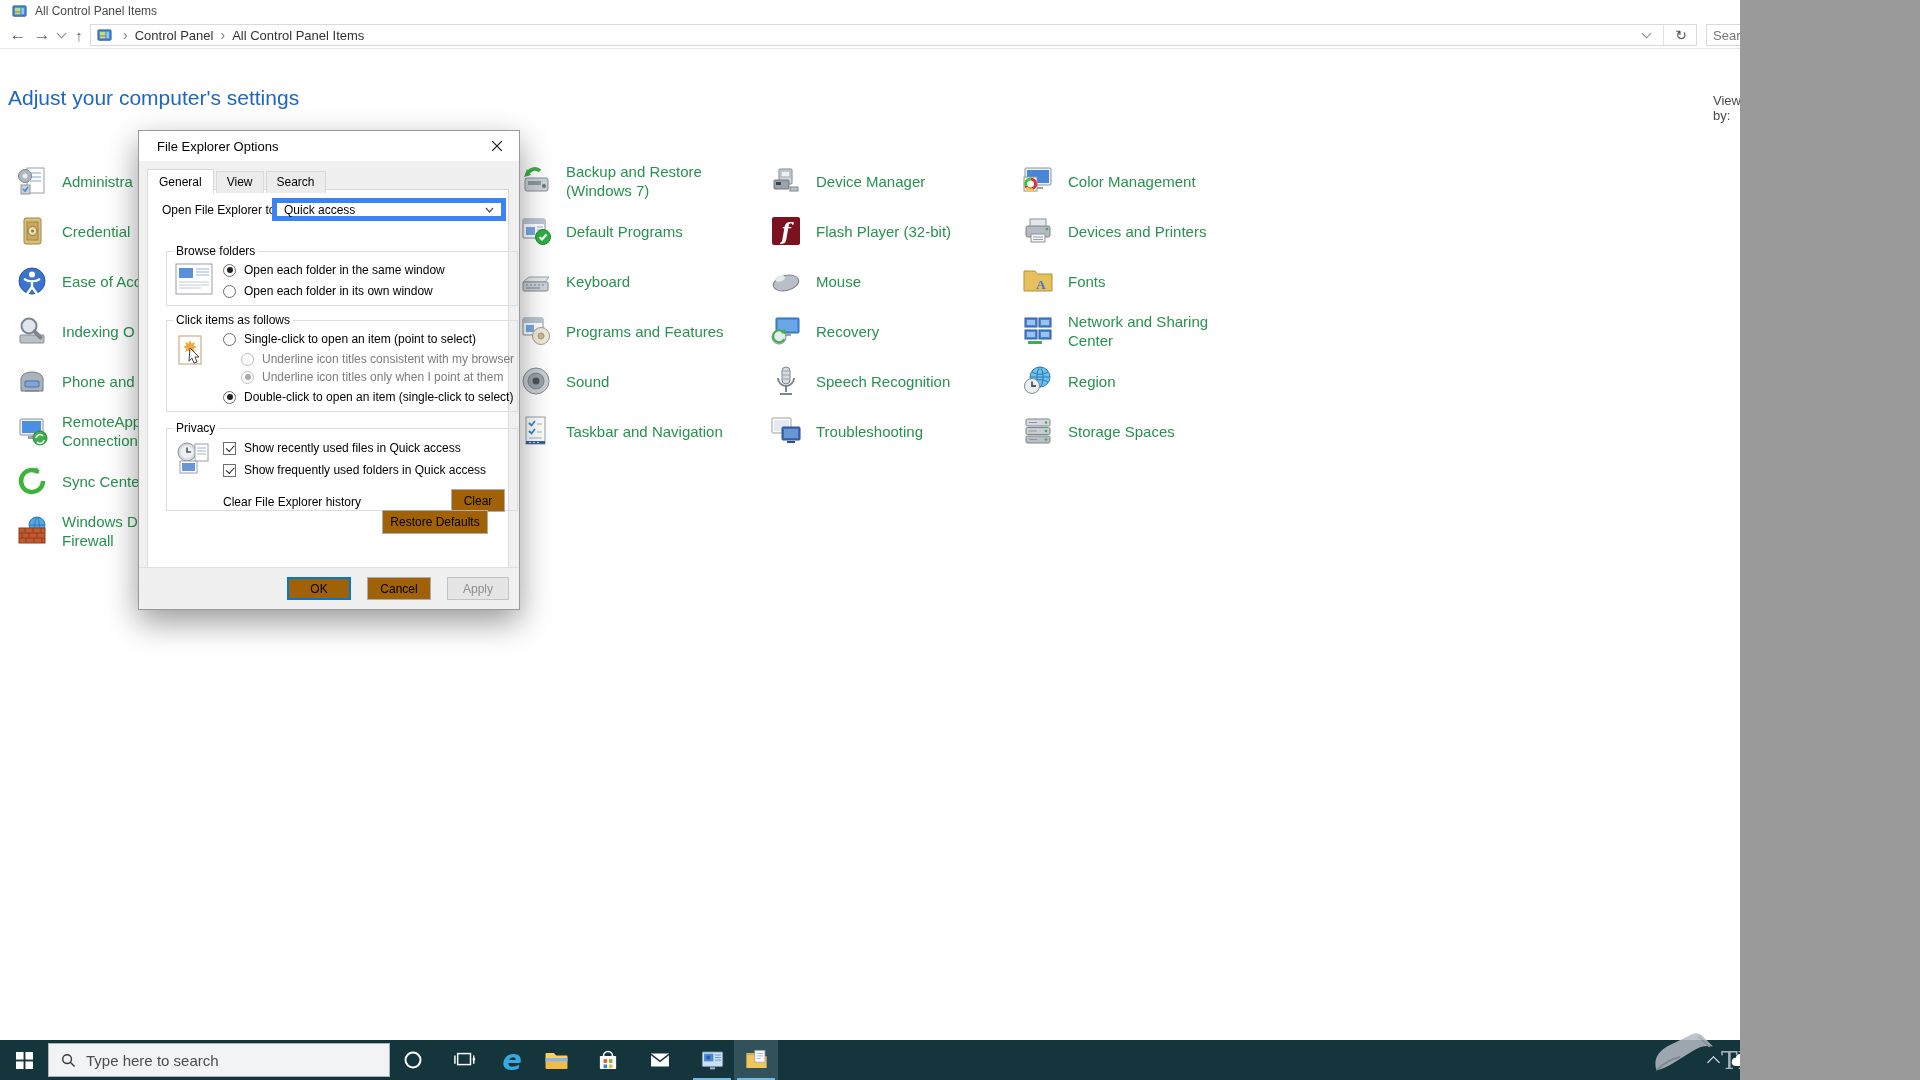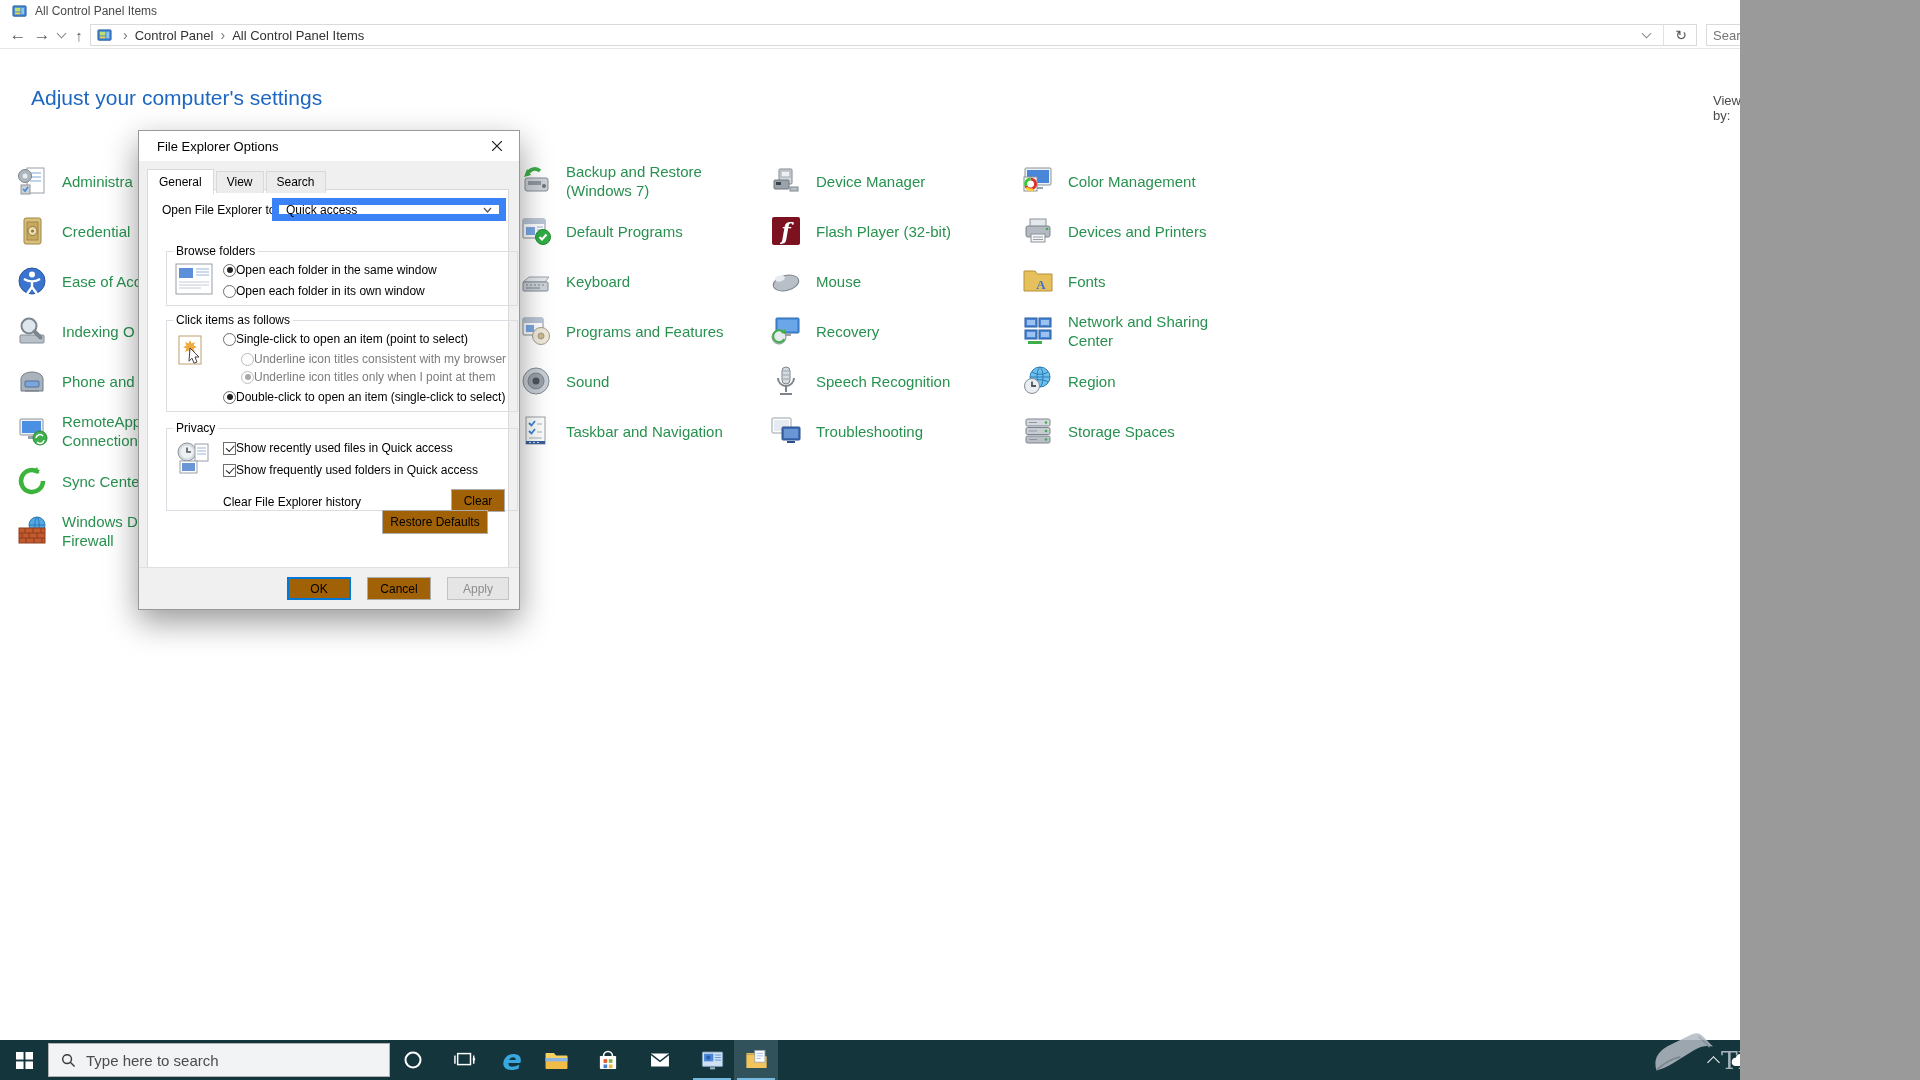--- a/index.html
+++ b/index.html
@@ -18,44 +18,44 @@
   .chev{width:6px;height:6px;border-right:1.5px solid #8a8a8a;border-bottom:1.5px solid #8a8a8a;transform:rotate(45deg);margin-top:-3px}
   .addressbar{position:absolute;left:90px;top:2px;width:1607px;height:22px;border:1px solid #dadada;background:#fff;display:flex;align-items:center;box-sizing:border-box;font-size:13px;color:#333}
   .crumb-sep{color:#777;padding:0 7px;font-size:14px}
   .crumb{white-space:nowrap}
   .addr-right{position:absolute;right:0;top:0;height:20px;display:flex;align-items:center}
   .addr-divider{width:1px;height:20px;background:#e2e2e2;margin:0 2px}
   .searchbox{position:absolute;left:1706px;top:2px;width:202px;height:22px;border:1px solid #dadada;background:#fff;display:flex;align-items:center;box-sizing:border-box}
   .searchbox input{border:none;outline:none;flex:1;font-size:13px;padding:0 6px;font-family:inherit;color:#333;background:transparent}
   .searchbox input::placeholder{color:#767676}
   
-  .page-title{position:absolute;left:31px;top:86px;font-size:21px;color:#1d66c2;font-weight:400}
+  .page-title{position:absolute;left:8px;top:86px;font-size:21px;color:#1d66c2;font-weight:400}
   .viewby{position:absolute;left:1713px;top:93px;font-size:13px;color:#4a4a4a;display:flex;align-items:center;gap:8px}
   .viewby .val{color:#1d66c2;display:flex;align-items:center;gap:5px}
   .caret-down{width:0;height:0;border-left:5px solid transparent;border-right:5px solid transparent;border-top:5px solid #1d66c2}
   .cp-col{position:absolute;top:156px;width:250px}
   .cp-item{display:flex;height:50px;align-items:center}
   .cp-icon{width:32px;height:32px;margin-right:14px;flex:none}
   .cp-label{font-size:15px;color:#28914f;line-height:19px;white-space:pre-line}
   
   .dialog{position:absolute;left:138px;top:130px;width:380px;height:478px;background:#f0f0f0;border:1px solid #999;
           box-shadow:0 12px 30px rgba(0,0,0,.4);box-sizing:content-box;z-index:10;font-size:12px;color:#000}
   .dlg-title{position:absolute;left:0;top:0;width:100%;height:30px;background:#fff;display:flex;align-items:center}
   .dlg-title-text{margin-left:18px;font-size:13px;color:#000}
   .dlg-close{position:absolute;right:0;top:0;width:45px;height:30px;display:flex;align-items:center;justify-content:center}
   .tabs{position:absolute;left:8px;top:37px;display:flex;align-items:flex-end;z-index:2}
   .tab{padding:3px 10px 4px;border:1px solid #d9d9d9;border-bottom:none;background:#ececec;margin-right:2px;font-size:12px}
   .tab.active{background:#fff;padding:5px 11px 5px;position:relative;top:1px}
   .dlg-page{position:absolute;left:8px;top:58px;width:362px;height:379px;background:#fff;border:1px solid #d9d9d9;box-sizing:border-box}
   .dlg-label{position:absolute;font-size:12px;color:#000}
-  .dd{position:absolute;left:124px;top:8px;width:234px;height:23px;border:7px solid #3b82f6;background:#fff;display:flex;align-items:center;justify-content:space-between;padding:0 7px;box-sizing:border-box}
+  .dd{position:absolute;left:124px;top:8px;width:234px;height:23px;border:5px solid #3b82f6;background:#fff;display:flex;align-items:center;justify-content:space-between;padding:0 7px;box-sizing:border-box}
   fieldset{position:absolute;border:1px solid #dadee2;margin:12px;padding:0;box-sizing:border-box}
   legend{font-size:12px;margin-left:6px;padding:0 3px;color:#000}
   .gicon{position:absolute}
-  .opt{position:absolute;display:flex;align-items:center;gap:0;font-size:12px;height:16px;white-space:nowrap}
+  .opt{position:absolute;display:flex;align-items:center;gap:8px;font-size:12px;height:16px;white-space:nowrap}
   .rad{width:13px;height:13px;border:1px solid #6e6e6e;border-radius:50%;background:#fff;box-sizing:border-box;position:relative;flex:none}
   .rad.sel::after{content:"";position:absolute;left:2.5px;top:2.5px;width:6px;height:6px;border-radius:50%;background:#222}
   .dis .rad{border-color:#bcbcbc}
   .dis .rad.sel::after{background:#a9a9a9}
   .dis .opt-label{color:#7c7c7c}
   .chk{width:13px;height:13px;border:1px solid #6e6e6e;background:#fff;box-sizing:border-box;position:relative;flex:none}
   .chk.on::after{content:"";position:absolute;left:1.5px;top:2.5px;width:7px;height:3.5px;border-left:1.6px solid #1a1a1a;border-bottom:1.6px solid #1a1a1a;transform:rotate(-48deg)}
   .btn{position:absolute;background:#a16207;border:1px solid #adadad;font-size:12px;text-align:center;line-height:21px;box-sizing:border-box;color:#000}
   .btn.focusd{border:2px solid #0078d7;line-height:19px}
   .btn.disabled{color:#8d8d8d;border-color:#c3c3c3;background:#e5e5e5}

